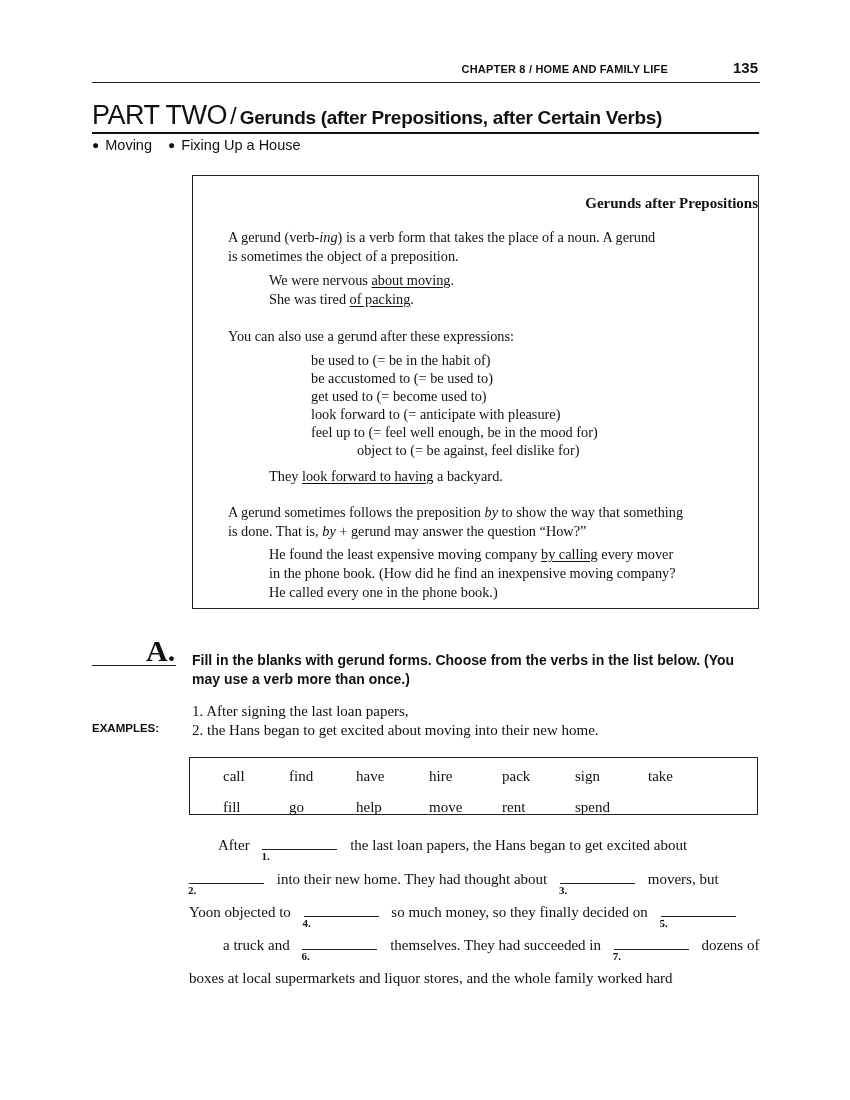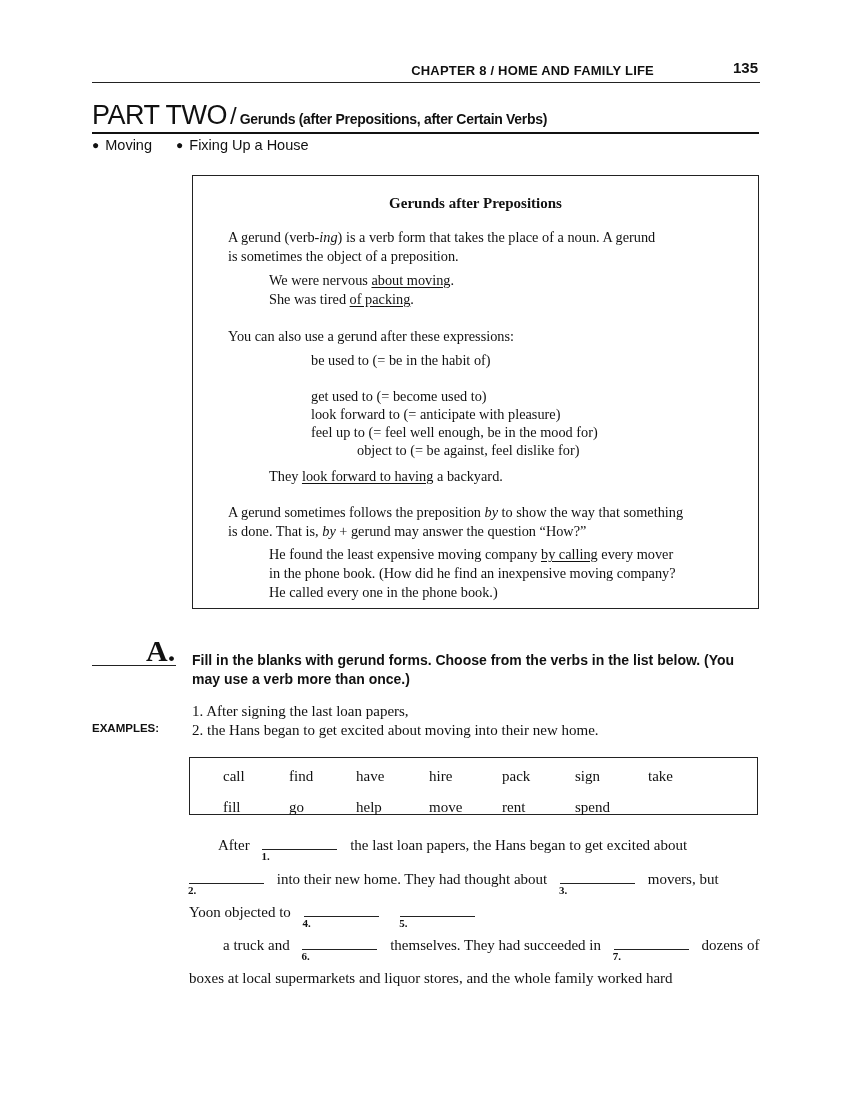--- a/index.html
+++ b/index.html
@@ -3,36 +3,36 @@
 <meta charset="utf-8">
 <style>
   html, body { margin: 0; padding: 0; background: #ffffff; }
   body { width: 850px; height: 1100px; position: relative; overflow: hidden; color: #111; }
   .sans { font-family: "Liberation Sans", sans-serif; }
   .serif { font-family: "Liberation Serif", serif; }
   .abs { position: absolute; }
 
   
   #running-header { left: 92px; top: 58px; width: 668px; height: 24px; border-bottom: 1.5px solid #222; }
-  #running-title { position: absolute; right: 106px; top: 5px; font-size: 13px; font-weight: bold; letter-spacing: 0.2px; }
+  #running-title { position: absolute; right: 92px; top: 5px; font-size: 11px; font-weight: bold; letter-spacing: 0.2px; }
   #page-number { position: absolute; right: 2px; top: 1px; font-size: 15px; font-weight: bold; }
 
   
   #part-heading { left: 92px; top: 100px; width: 667px; height: 32px; border-bottom: 2px solid #111; white-space: nowrap; }
   #part-label { font-size: 27px; font-weight: normal; letter-spacing: -0.5px; }
   #part-slash { font-size: 24px; font-weight: normal; margin: 0 3px; }
-  #part-subtitle { font-size: 14px; font-weight: bold; letter-spacing: -0.3px; }
+  #part-subtitle { font-size: 19px; font-weight: bold; letter-spacing: -0.3px; }
   #topics { left: 92px; top: 137px; font-size: 14.5px; }
   .bullet { font-size: 12px; margin-right: 6px; position: relative; top: -1px; }
-  .topic { margin-right: 20px; }
+  .topic { margin-right: 12px; }
 
   
   #grammar-box { left: 192px; top: 175px; width: 565px; height: 432px; border: 1.5px solid #222; }
   .box-text { font-size: 14.3px; line-height: 19px; }
-  #box-title { position: absolute; left: 0; width: 100%; top: 18px; text-align: center; font-weight: bold; font-size: 15px; }
+  #box-title { position: absolute; left: 0; width: 100%; top: 18px; text-align: right; font-weight: bold; font-size: 15px; }
   .para { position: absolute; left: 35px; width: 500px; }
   .indent1 { position: absolute; left: 76px; width: 470px; }
   .indent2 { position: absolute; left: 118px; width: 420px; }
   .u { text-decoration: underline; text-underline-offset: 2px; }
   .i { font-style: italic; }
 
   
   #exercise-rule { left: 92px; top: 665px; width: 84px; border-bottom: 1.5px solid #222; }
   #exercise-letter { left: 146px; top: 634px; font-size: 30px; font-weight: bold; font-family: "Liberation Serif", serif; }
   #instructions { left: 192px; top: 651px; width: 570px; font-size: 14px; font-weight: bold; line-height: 19px; }
@@ -76,20 +76,21 @@
   <div class="indent1" style="top:95px;">
     <span>We were nervous </span><span class="u">about moving</span><span>.</span>
   </div>
   <div class="indent1" style="top:114px;">
     <span>She was tired </span><span class="u">of packing</span><span>.</span>
   </div>
 
   <div class="para" style="top:151px;">You can also use a gerund after these expressions:</div>
 
   <div class="indent2" style="top:175px;">be used to  (=  be in the habit of)</div>
+  <div class="indent2" style="top:193px;">be accustomed to  (=  be used to)</div>
   <div class="indent2" style="top:211px;">get used to  (=  become used to)</div>
   <div class="indent2" style="top:229px;">look forward to  (=  anticipate with pleasure)</div>
   <div class="indent2" style="top:247px;">feel up to  (=  feel well enough, be in the mood for)</div>
   <div class="indent2" style="top:265px;margin-left:46px;">object to  (=  be against, feel dislike for)</div>
 
   <div class="indent1" style="top:291px;">
     <span>They </span><span class="u">look forward to having</span><span> a backyard.</span>
   </div>
 
   <div class="para" style="top:327px;">
@@ -141,20 +142,21 @@
 <div class="line serif" style="left:189px; top:870px;">
   <span class="blank first"><span class="num">2.</span></span>
   <span>into their new home. They had thought about</span>
   <span class="blank"><span class="num">3.</span></span>
   <span>movers, but</span>
 </div>
 
 <div class="line serif" style="left:189px; top:903px;">
   <span>Yoon objected to</span>
   <span class="blank"><span class="num">4.</span></span>
+  <span>so much money, so they finally decided on</span>
   <span class="blank" style="margin-right:0;"><span class="num">5.</span></span>
 </div>
 
 <div class="line serif" style="left:183px; top:936px;margin-left:40px;">
   <span>a truck and</span>
   <span class="blank"><span class="num">6.</span></span>
   <span>themselves. They had succeeded in</span>
   <span class="blank"><span class="num">7.</span></span>
   <span>dozens of</span>
 </div>

